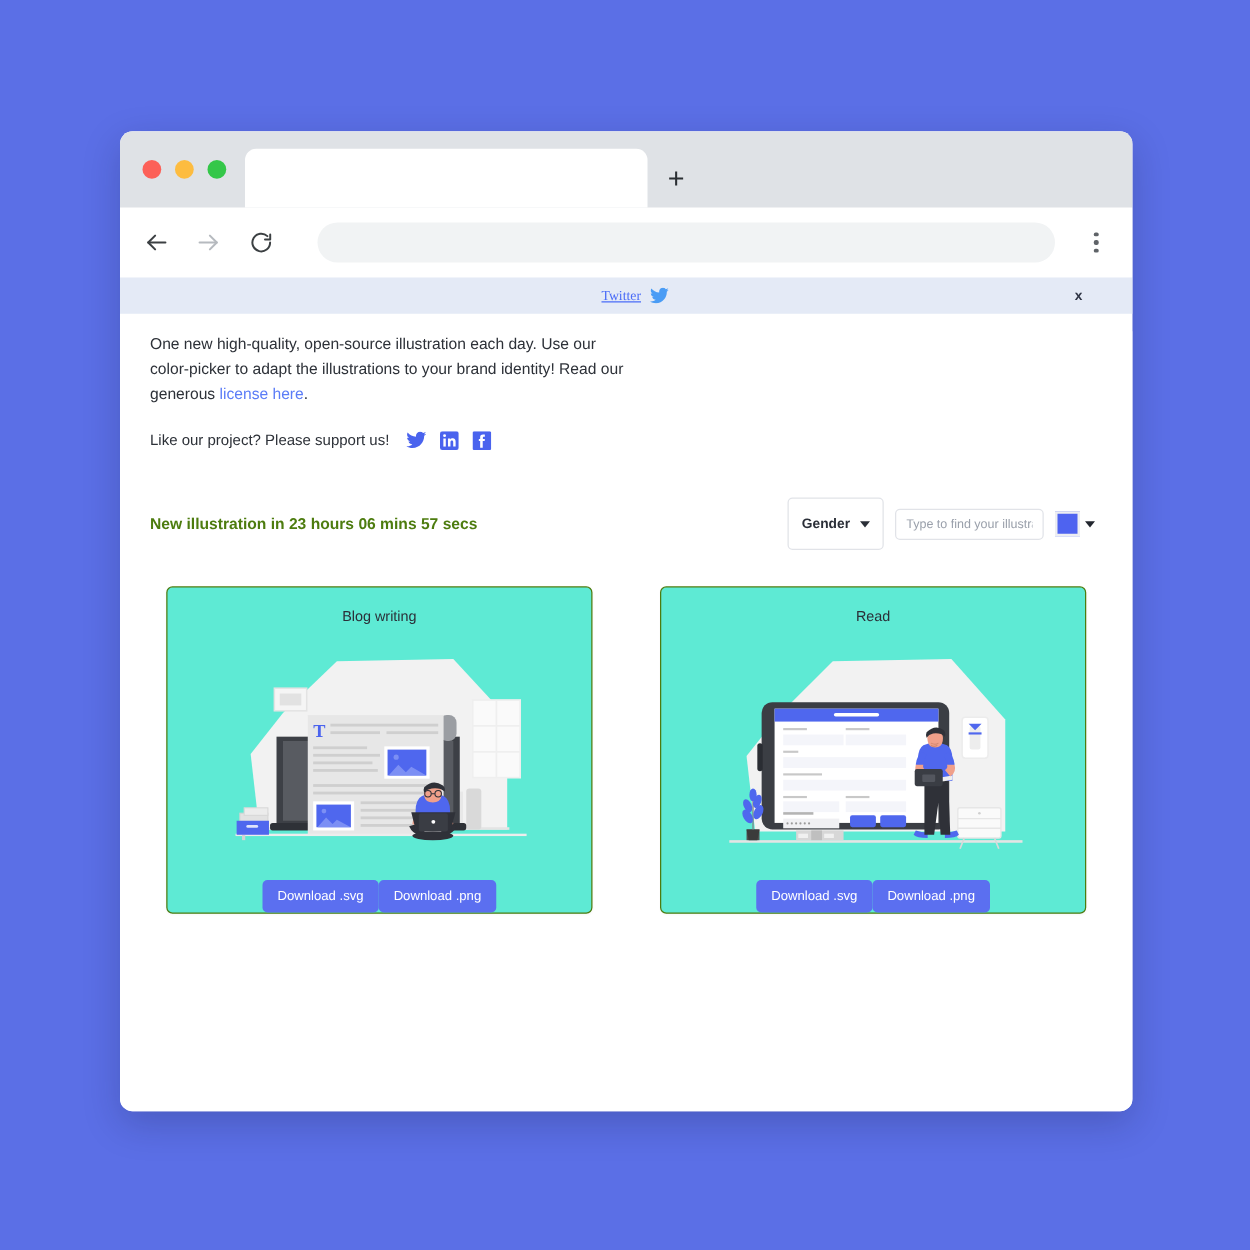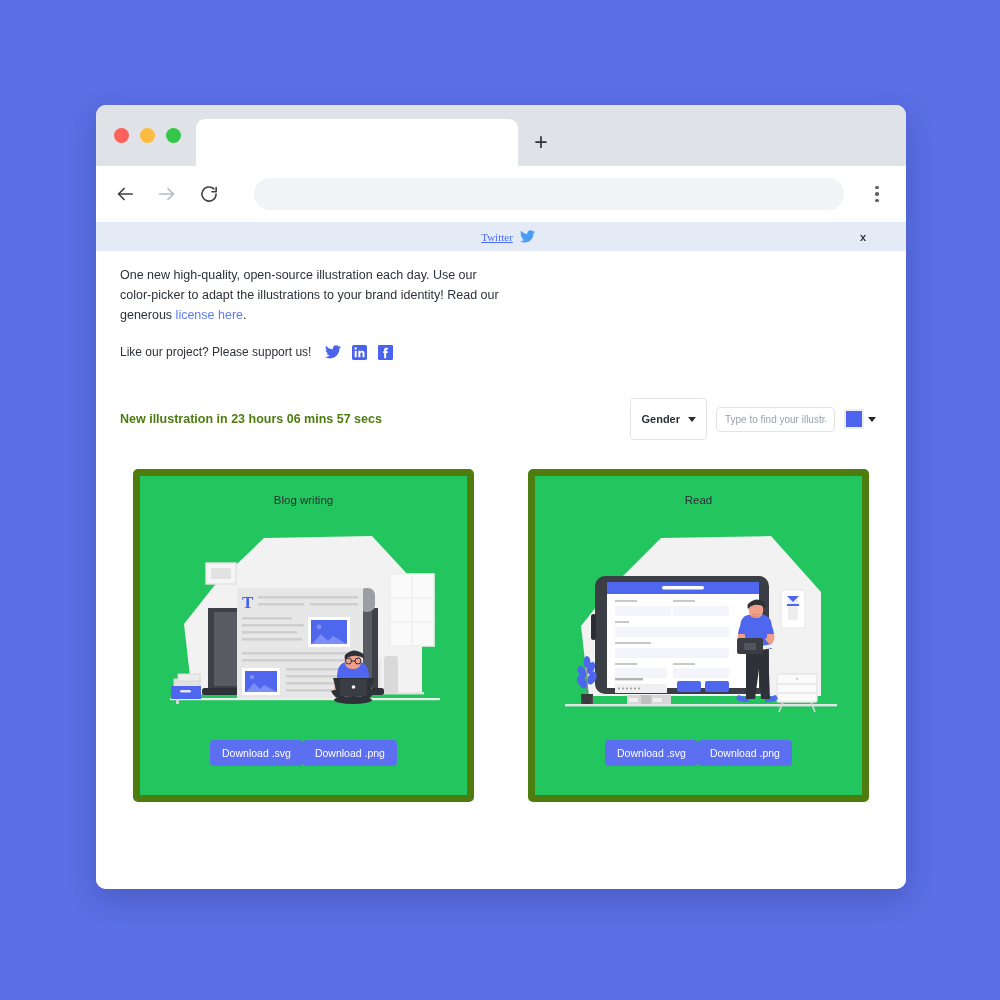--- a/index.html
+++ b/index.html
@@ -117,22 +117,22 @@
     text-overflow: clip; white-space: nowrap; overflow: hidden;
   }
   .searchbox::placeholder { color: #9aa0ab; }
   .swatch-wrap { display: flex; align-items: center; gap: 4px; cursor: pointer; }
   .swatch { width: 20px; height: 20px; background: #4e63f0; border: 2px solid #edeef2; }
   .caret-sm { width: 0; height: 0; border-left: 4px solid transparent; border-right: 4px solid transparent; border-top: 5px solid #22262e; }
 
   
   .cards { margin-top: 29px; display: flex; gap: 54px; justify-content: center; }
   .card {
-    width: 341px; height: 333px;
-    border: 7px solid #4d7c0f; border-radius: 5px; background: #22c55e;
+    width: 341px; height: 262px;
+    border: 1px solid #4d7c0f; border-radius: 5px; background: #5eead4;
     display: flex; flex-direction: column; align-items: center;
     padding-top: 18px;
     box-shadow: 0 1px 2px rgba(30,35,60,.03);
   }
   .card-title { font-size: 11.5px; color: #2b2f38; }
   .illus { width: 300px; height: 218px; margin-top: 10px; }
   .card-btns { display: flex; margin-top: 6px; }
   .dl-btn {
     background: #5b6ff0; color: #fff; border: none; border-radius: 4px;
     font-size: 10.5px; padding: 7px 12px; cursor: pointer;

